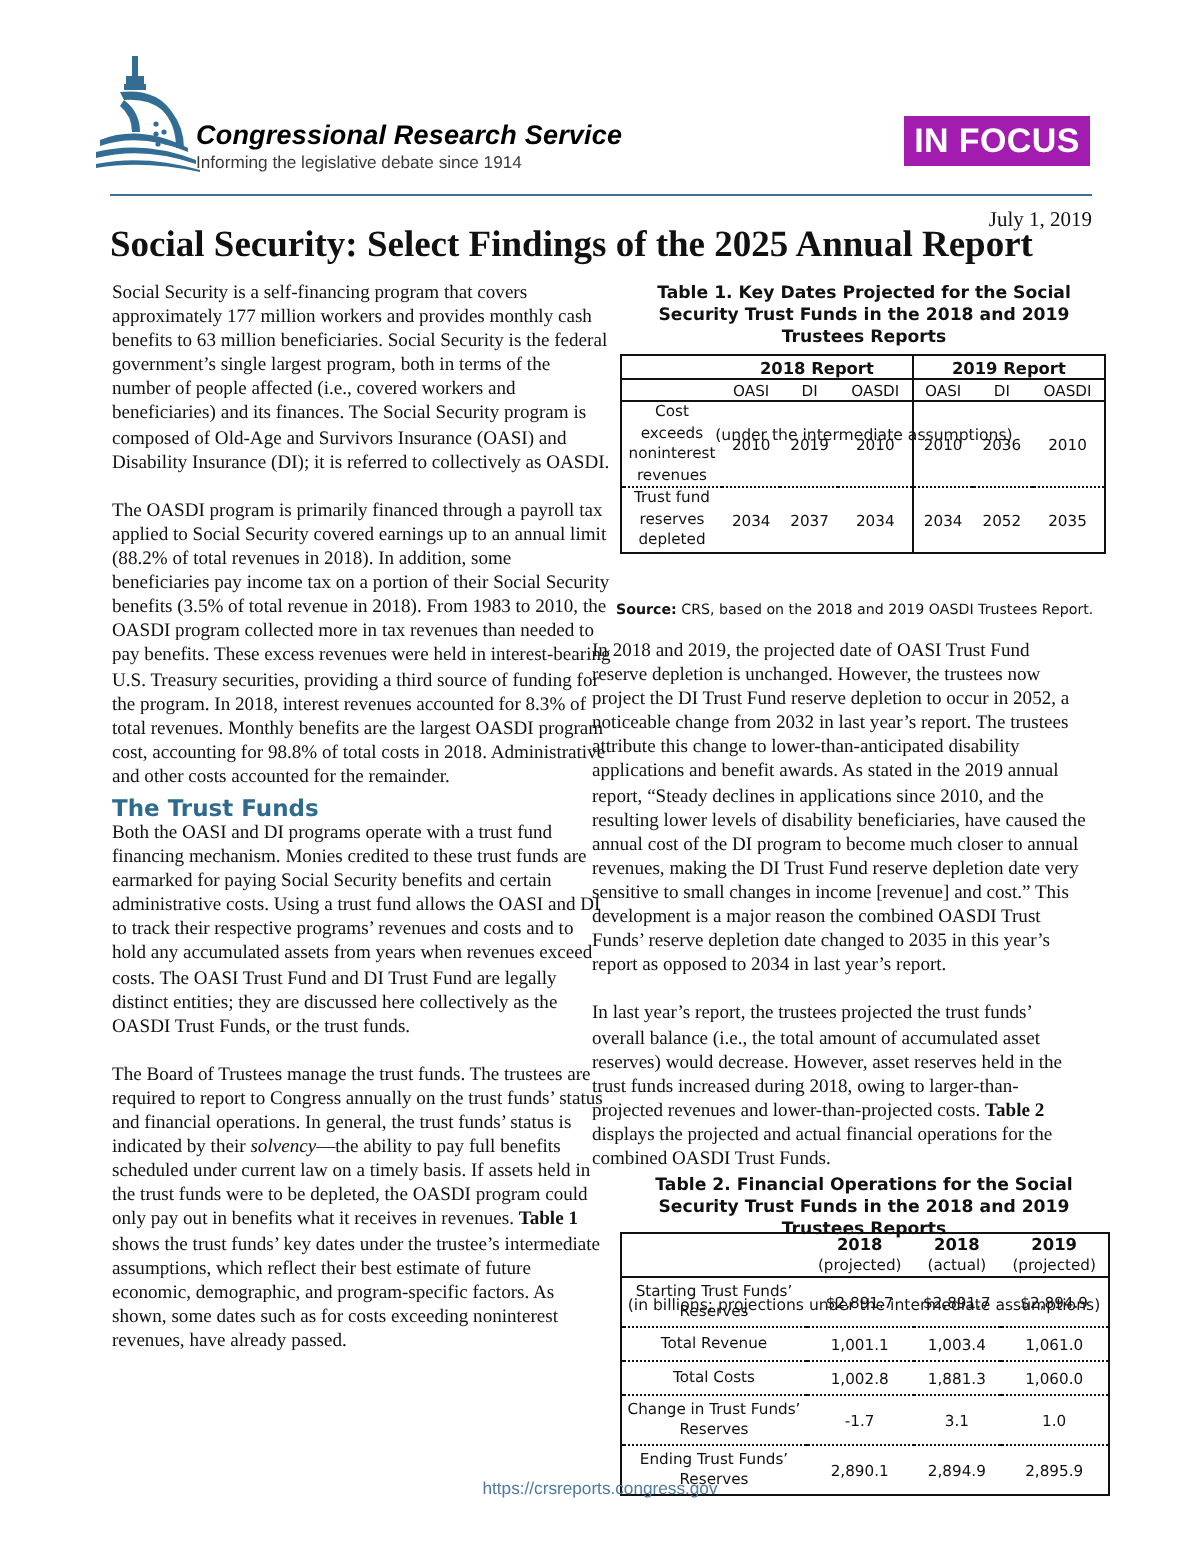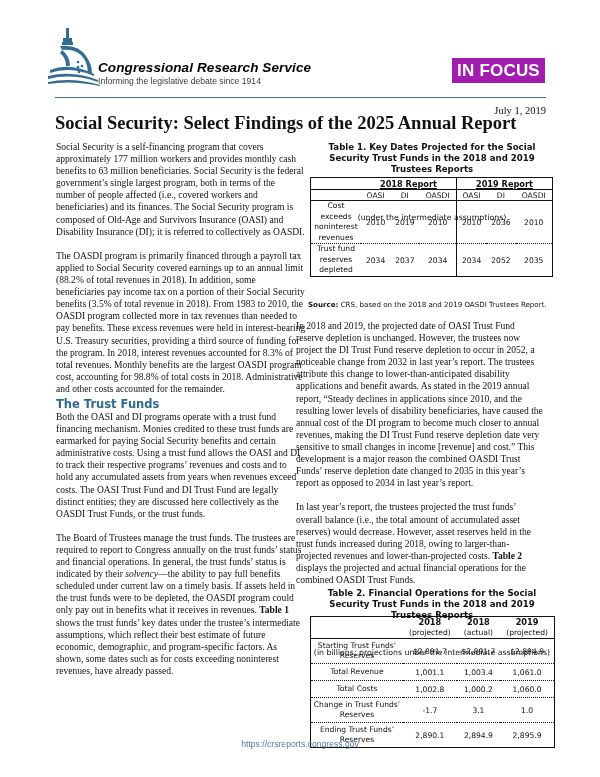--- a/index.html
+++ b/index.html
@@ -21,21 +21,21 @@
   .left-col { left: 56px; top: 141px; width: 250px; }
   .right-col { left: 296px; width: 248px; }
   .section-h { font-family: "DejaVu Sans", sans-serif; font-weight: bold; color: #2f6a8f; font-size: 11.5px; line-height: 14px; margin: 0; }
 
   
   .tbl-title { font-family: "DejaVu Sans", sans-serif; font-weight: bold; font-size: 8.6px; line-height: 11px; text-align: center; }
   .tbl-sub { font-family: "DejaVu Sans", sans-serif; font-size: 7.8px; line-height: 11px; text-align: center; margin-top: 48px; }
   table { border-collapse: collapse; font-family: "DejaVu Sans", sans-serif; font-size: 7.6px; }
   td, th { padding: 0; text-align: center; }
   .t1 { left: 310px; top: 177px; width: 243px; border: 1px solid #111; }
-  .t1 th.grp { font-weight: bold; font-size: 8.2px; height: 11px; border-bottom: 1px solid #111; text-decoration: underline; }
+  .t1 th.grp { font-weight: bold; font-size: 8.2px; height: 11px; border-bottom: 1px solid #111; }
   .t1 th.sub { font-weight: normal; height: 10px; border-bottom: 1px solid #111; }
   .t1 td.lbl { text-align: center; line-height: 10.5px; width: 50px; }
   .t1 tr.row td { height: 32px; }
   .t1 tr.row + tr.row td { border-top: 1px dotted #111; }
   .t1 .vsep { border-left: 1px solid #111; }
   .source { left: 308px; top: 300px; font-family: "DejaVu Sans", sans-serif; font-size: 7.1px; }
 
   .t2 { left: 310px; top: 616px; width: 245px; border: 1px solid #111; }
   .t2 th { font-weight: bold; font-size: 8.2px; line-height: 10px; }
   .t2 th .p { font-weight: normal; font-size: 7.6px; }
@@ -150,21 +150,21 @@
     </tr>
     <tr>
       <td class="lbl">Total Revenue</td>
       <td>1,001.1</td>
       <td>1,003.4</td>
       <td>1,061.0</td>
     </tr>
     <tr>
       <td class="lbl">Total Costs</td>
       <td>1,002.8</td>
-      <td>1,000.2</td>
+      <td>1,881.3</td>
       <td>1,060.0</td>
     </tr>
     <tr class="tall">
       <td class="lbl">Change in Trust Funds’ Reserves</td>
       <td>-1.7</td>
       <td>3.1</td>
       <td>1.0</td>
     </tr>
     <tr class="tall">
       <td class="lbl">Ending Trust Funds’ Reserves</td>

